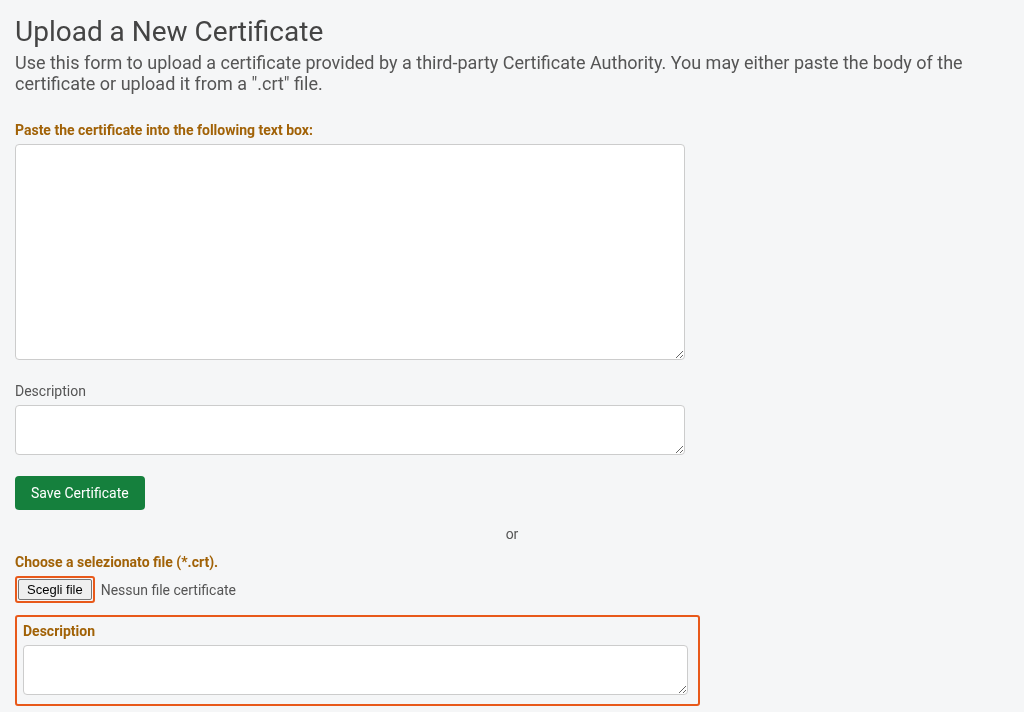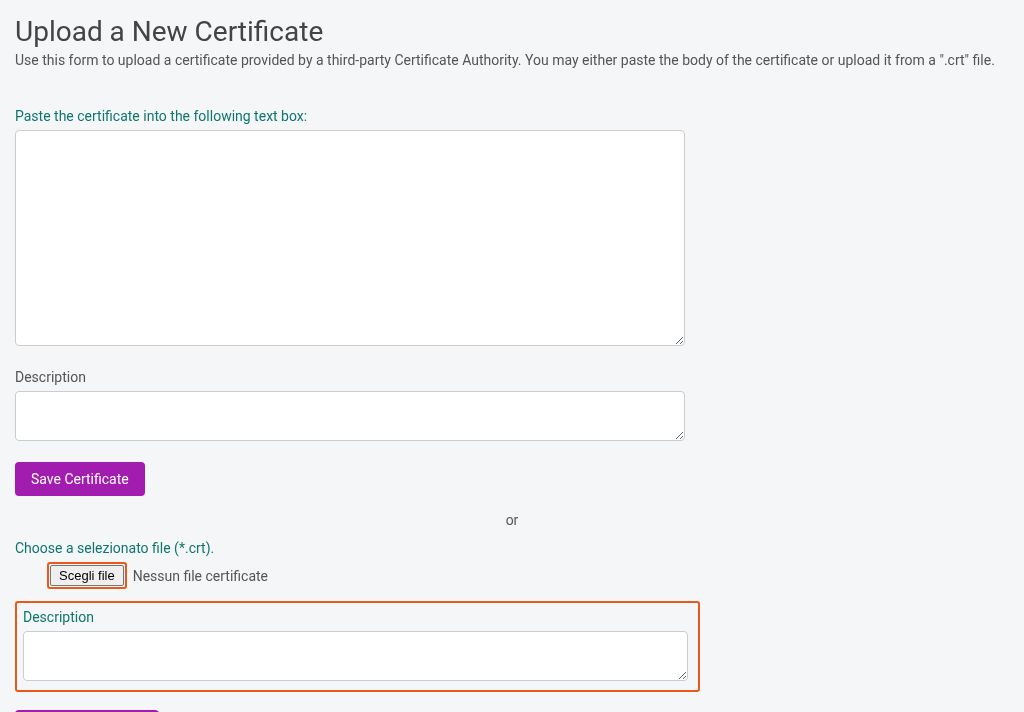--- a/index.html
+++ b/index.html
@@ -15,26 +15,26 @@
     font-size: 14px;
   }
   .page-title {
     font-size: 28px;
     font-weight: 400;
     color: #444;
     margin-bottom: 4px;
   }
   .page-subtitle {
     color: #555;
-    margin-bottom: 40px;
-    font-size: 14px;
+    margin-bottom: 28px;
+    font-size: 18px;
   }
   .form-label {
-    font-weight: 400;
-    color: #0f766e;
+    font-weight: 700;
+    color: #a16207;
     display: block;
     margin-bottom: 6px;
     font-size: 14px;
   }
   .form-label-light {
     font-weight: 400;
     color: #555;
     display: block;
     margin-bottom: 6px;
     font-size: 14px;
@@ -57,41 +57,40 @@
     border: 1px solid #ccc;
     border-radius: 4px;
     padding: 8px;
     background: #fff;
     resize: both;
     font-family: inherit;
     font-size: 14px;
     margin-bottom: 18px;
   }
   .btn-primary {
-    background: #a21caf;
+    background: #15803d;
     color: #fff;
     border: none;
     border-radius: 4px;
     padding: 9px 16px;
     font-size: 14px;
     cursor: pointer;
     font-family: inherit;
   }
   .or-text {
     color: #555;
     margin: 16px 0 12px 0;
     font-size: 14px;
     text-align: center;
   }
   .file-row {
     display: flex;
     align-items: center;
     gap: 6px;
     margin-bottom: 12px;
-    margin-left: 32px;
   }
   .file-btn {
     font-family: Arial, sans-serif;
     font-size: 13px;
     padding: 2px 8px;
     border: 1px solid #767676;
     background: #efefef;
     border-radius: 2px;
     cursor: pointer;
   }

